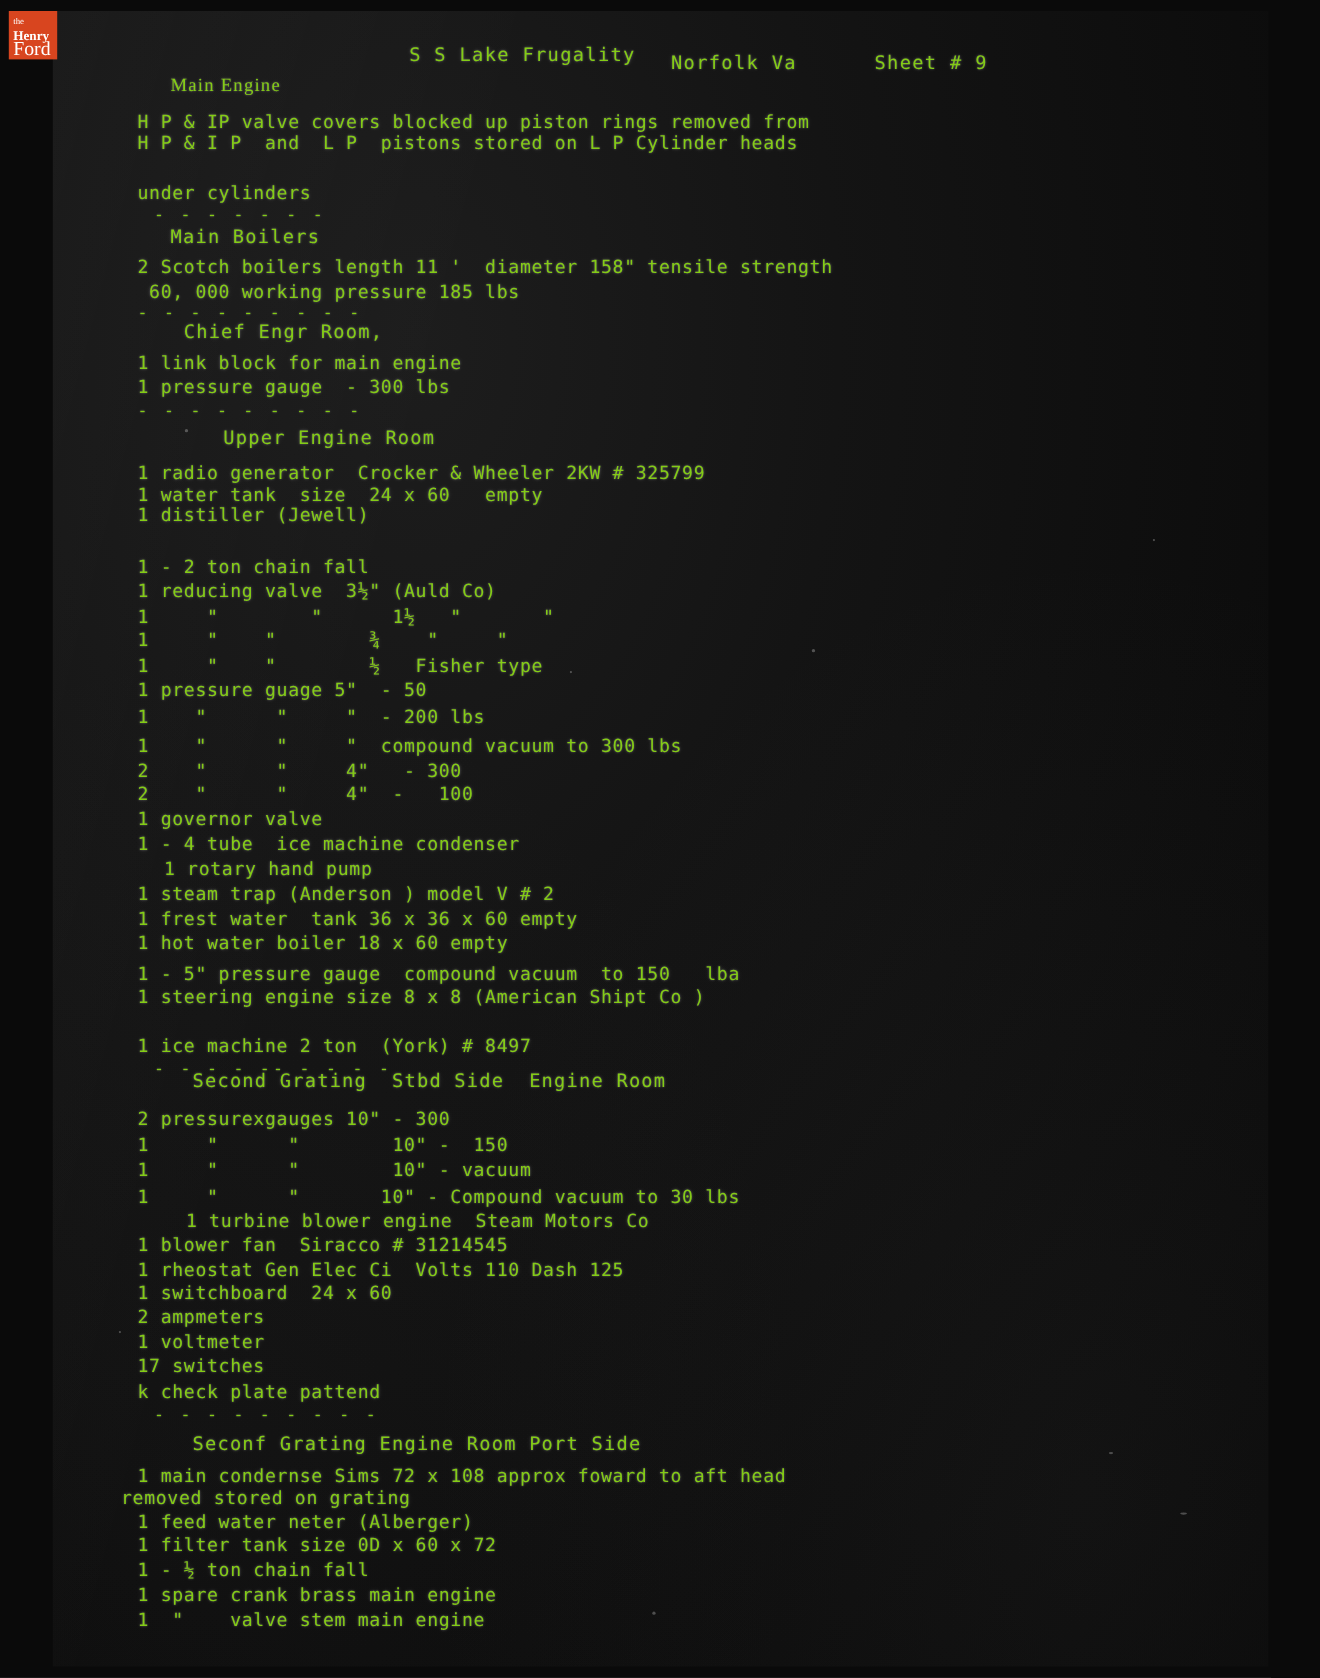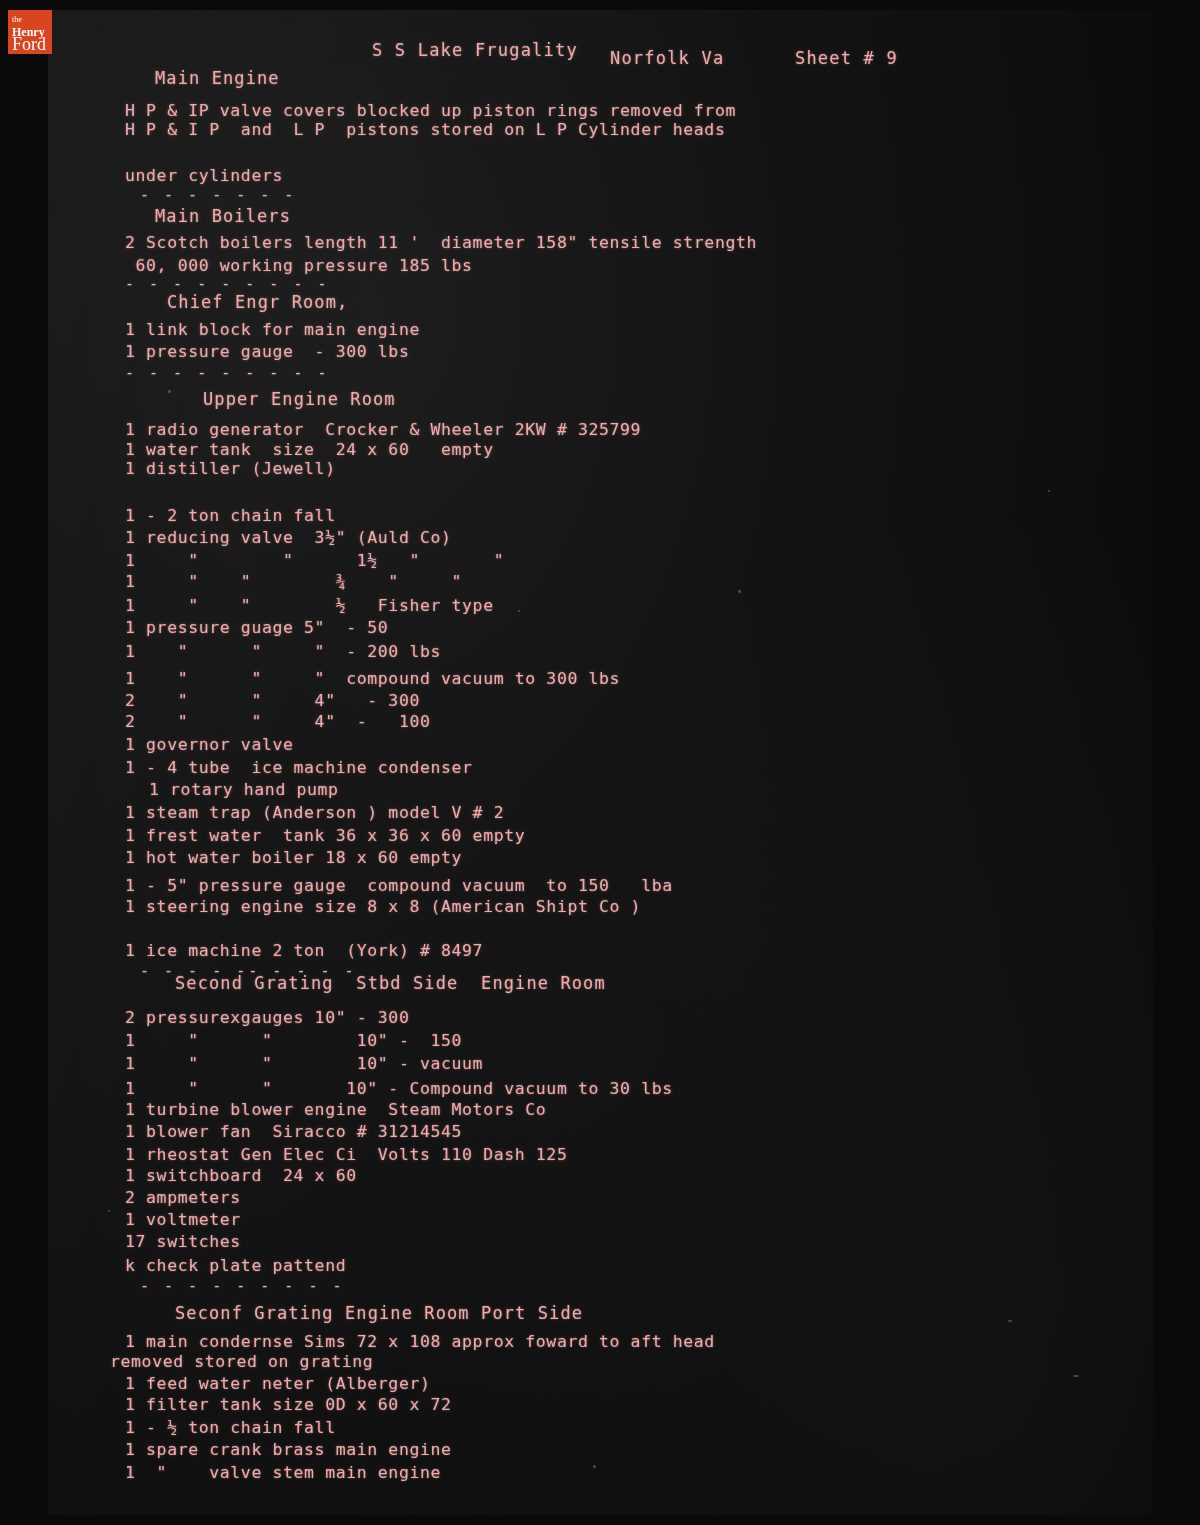--- a/index.html
+++ b/index.html
@@ -59,21 +59,21 @@
   .logo .the { font-size: 8px; display: block; }
   .logo .henry { font-size: 12px; display: block; font-weight: bold; }
   .logo .ford { font-size: 18px; display: block; font-weight: normal; }
 
   .doc {
     position: absolute;
     left: 0;
     top: 0;
     width: 100%;
     height: 100%;
-    color: #fca5a5;
+    color: #84cc16;
     font-size: 16.5px;
     letter-spacing: 0.6px;
     text-shadow: 0 0 2px rgba(255,255,255,0.35), 0 0 6px rgba(255,255,255,0.12);
   }
   .ln {
     position: absolute;
     white-space: pre;
     font-family: "DejaVu Sans Mono", "Liberation Mono", monospace;
   }
   .title     { left: 372px;  top: 40px;  font-size: 17px; letter-spacing: 1.2px; }
@@ -113,21 +113,21 @@
     <span class="henry">Henry</span>
     <span class="ford">Ford</span>
   </div>
 
   <div class="doc blur">
 
     <div class="ln title">S S Lake Frugality</div>
     <div class="ln place">Norfolk Va</div>
     <div class="ln sheet">Sheet # 9</div>
 
-    <div class="ln sec indent2" style="top:68px;">Main Engine</div>
+    <div class="ln sec indent2" style="top:68px;font-family:Liberation Serif, serif;">Main Engine</div>
     <div class="ln body-col" style="top:101px;">H P &amp; IP valve covers blocked up piston rings removed from</div>
     <div class="ln body-col" style="top:120px;">H P &amp; I P  and  L P  pistons stored on L P Cylinder heads</div>
     <div class="ln body-col" style="top:166px;">under cylinders</div>
     <div class="ln rule indent1" style="top:186px;">- - - - - - -</div>
 
     <div class="ln sec indent2" style="top:206px;">Main Boilers</div>
     <div class="ln body-col" style="top:233px;">2 Scotch boilers length 11 '  diameter 158" tensile strength</div>
     <div class="ln body-col" style="top:256px;"> 60, 000 working pressure 185 lbs</div>
     <div class="ln rule body-col" style="top:275px;">- - - - - - - - -</div>
 
@@ -159,21 +159,21 @@
     <div class="ln body-col" style="top:876px;">1 - 5" pressure gauge  compound vacuum  to 150   lba</div>
     <div class="ln body-col" style="top:897px;">1 steering engine size 8 x 8 (American Shipt Co )</div>
     <div class="ln body-col" style="top:941px;">1 ice machine 2 ton  (York) # 8497</div>
     <div class="ln rule indent1" style="top:962px;">- - - - -- - - - -</div>
 
     <div class="ln sec indent3" style="top:973px;">Second Grating  Stbd Side  Engine Room</div>
     <div class="ln body-col" style="top:1008px;">2 pressurexgauges 10" - 300</div>
     <div class="ln body-col" style="top:1031px;">1     "      "        10" -  150</div>
     <div class="ln body-col" style="top:1054px;">1     "      "        10" - vacuum</div>
     <div class="ln body-col" style="top:1079px;">1     "      "       10" - Compound vacuum to 30 lbs</div>
-    <div class="ln body-col" style="top:1100px;">1 turbine blower engine  Steam Motors Co</div>
+    <div class="ln body-col" style="top:1100px;margin-left:44px;">1 turbine blower engine  Steam Motors Co</div>
     <div class="ln body-col" style="top:1122px;">1 blower fan  Siracco # 31214545</div>
     <div class="ln body-col" style="top:1145px;">1 rheostat Gen Elec Ci  Volts 110 Dash 125</div>
     <div class="ln body-col" style="top:1166px;">1 switchboard  24 x 60</div>
     <div class="ln body-col" style="top:1188px;">2 ampmeters</div>
     <div class="ln body-col" style="top:1210px;">1 voltmeter</div>
     <div class="ln body-col" style="top:1232px;">17 switches</div>
     <div class="ln body-col" style="top:1256px;">k check plate pattend</div>
     <div class="ln rule indent1" style="top:1277px;">- - - - - - - - -</div>
 
     <div class="ln sec indent3" style="top:1303px;">Seconf Grating Engine Room Port Side</div>

